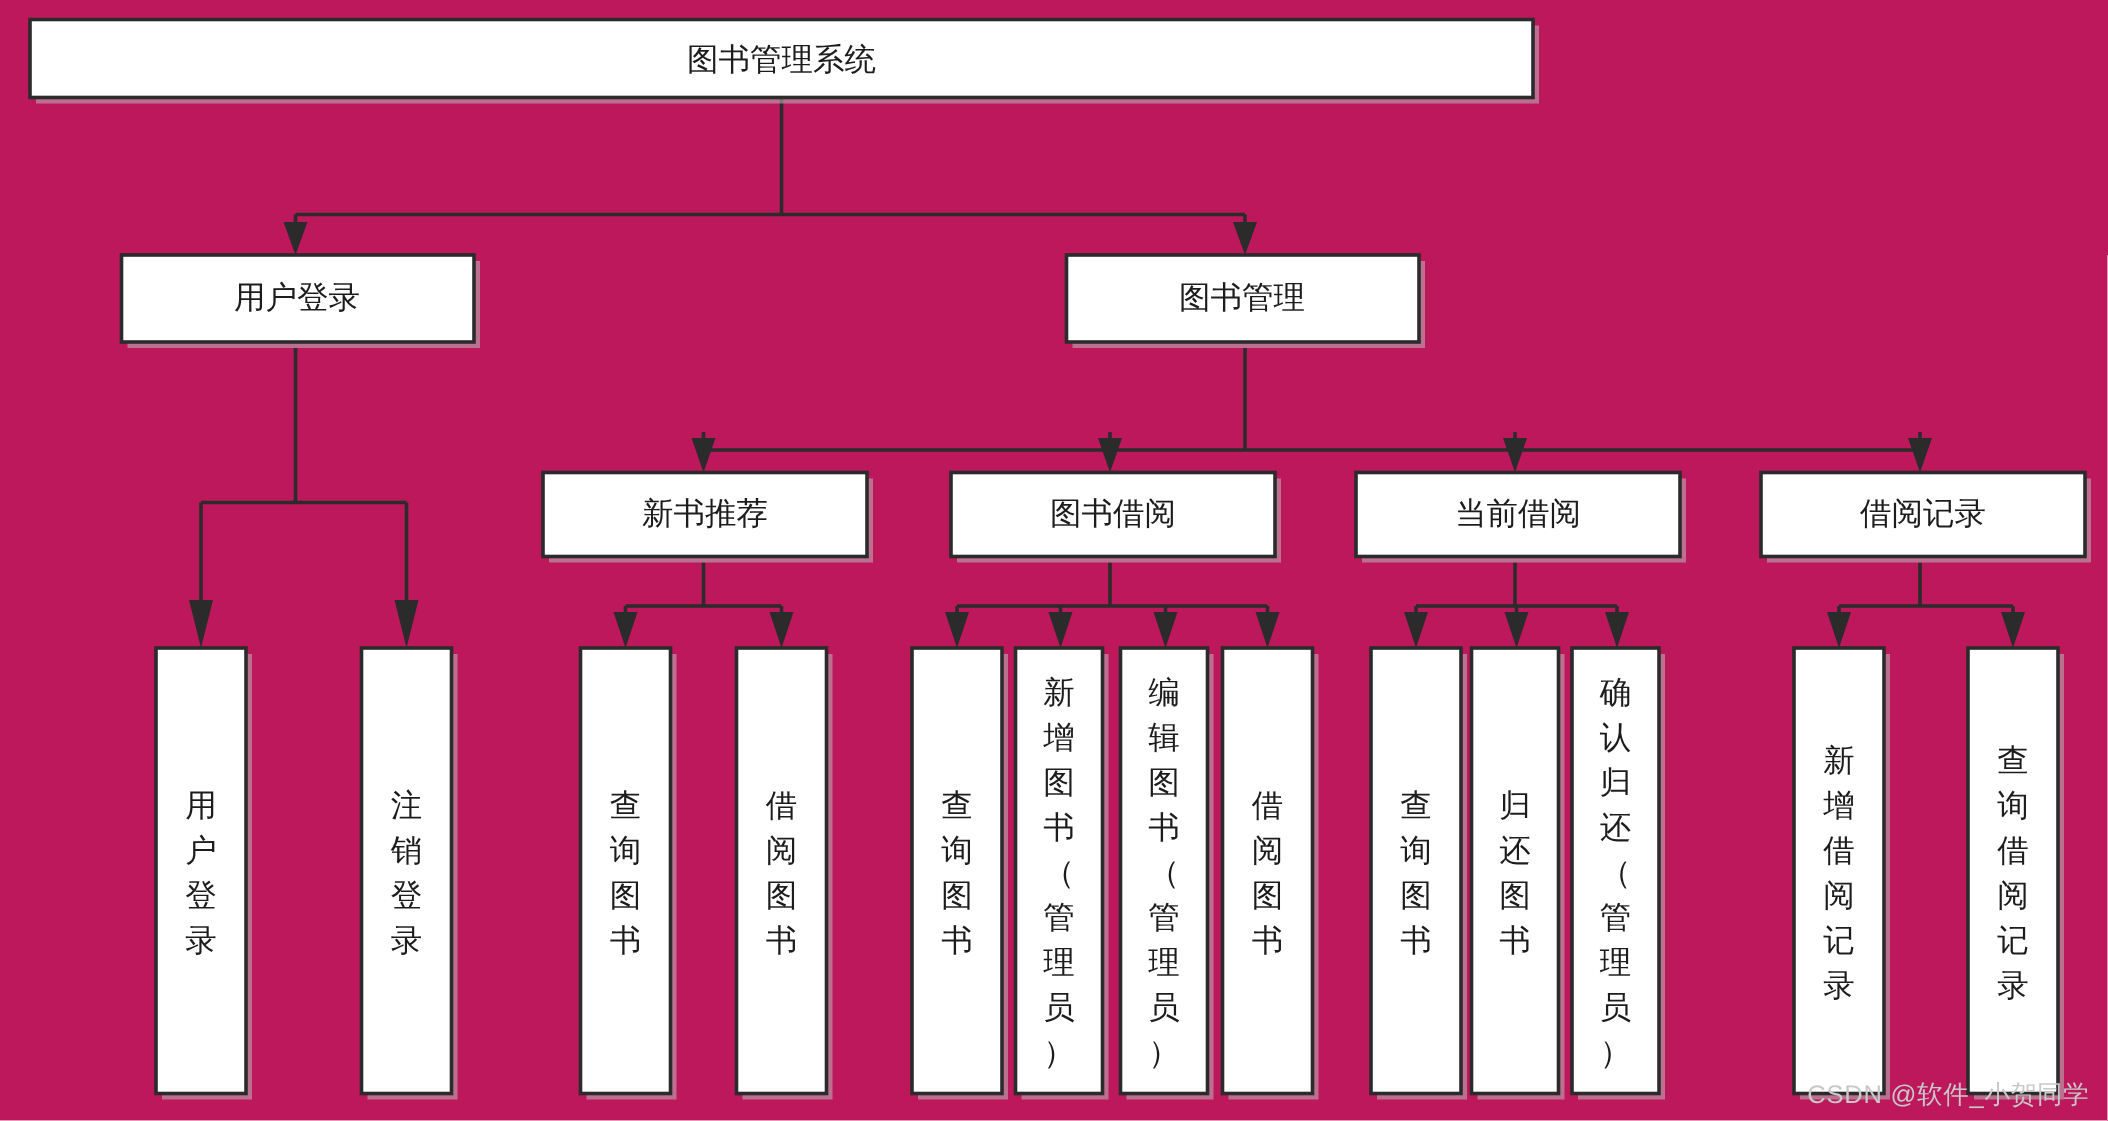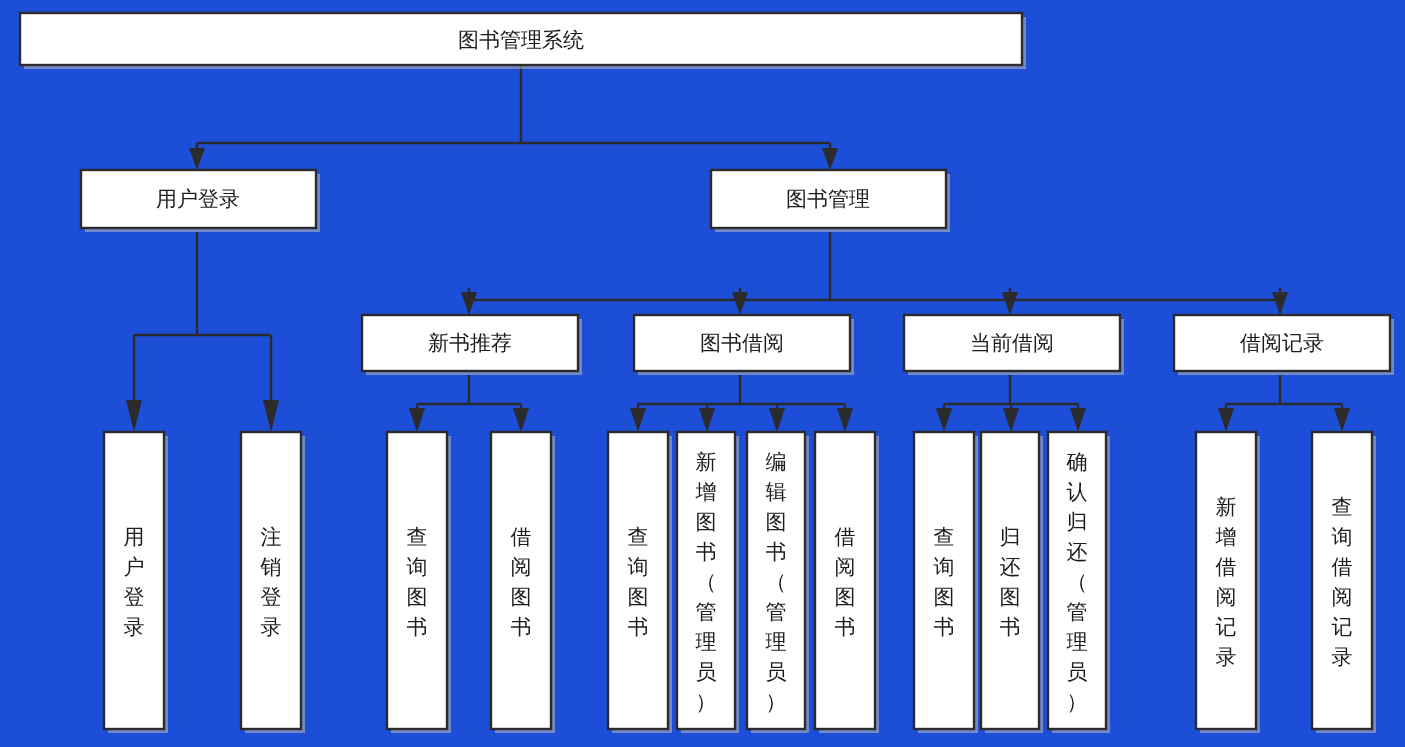--- a/index.html
+++ b/index.html
@@ -7,21 +7,21 @@
     padding: 0;
     background: #ffffff;
   }
   body {
     font-family: "Liberation Sans", "DejaVu Sans", sans-serif;
   }
   #stage {
     position: relative;
     width: 1405px;
     height: 747px;
-    background: #1d4ed8;
+    background: #be185d;
     overflow: hidden;
   }
   #diagram-svg {
     position: absolute;
     left: 0;
     top: 0;
     width: 1405px;
     height: 747px;
   }
   .node-box {
@@ -250,13 +250,14 @@
     </g>
 
     <g>
       <rect class="node-shadow" x="1316" y="436" width="60" height="297"></rect>
       <rect class="node-box" x="1312" y="432" width="60" height="297"></rect>
       <text class="node-label-v" x="1342" y="0"><tspan x="1342" y="513.9">查</tspan><tspan x="1342" y="543.9">询</tspan><tspan x="1342" y="573.9">借</tspan><tspan x="1342" y="603.9">阅</tspan><tspan x="1342" y="633.9">记</tspan><tspan x="1342" y="663.9">录</tspan></text>
     </g>
 
   </svg>
 
+  <div class="watermark">CSDN @软件_小贺同学</div>
 </div>
 
 </body></html>

